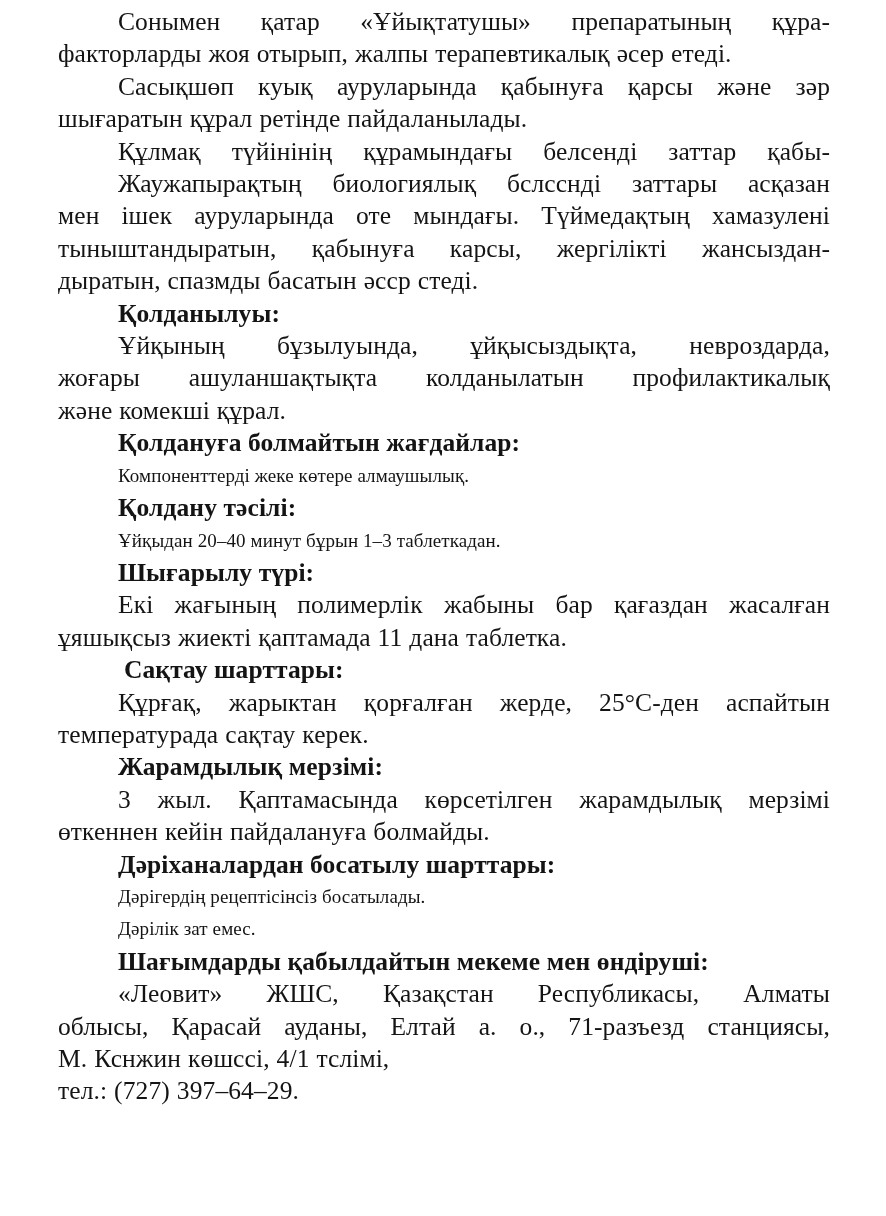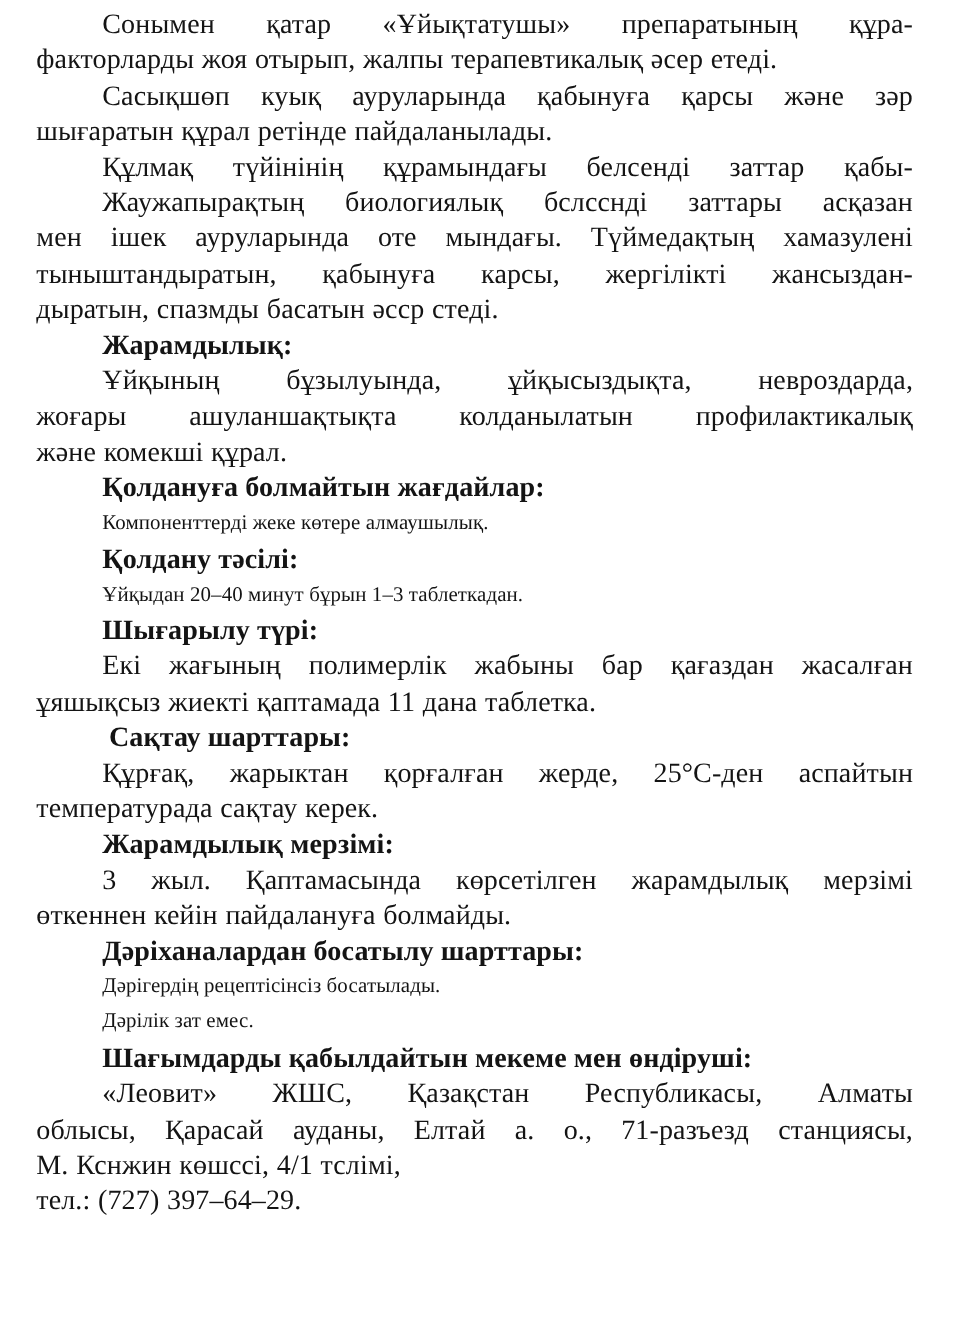--- a/index.html
+++ b/index.html
@@ -16,21 +16,21 @@
     color: #141414;
     -webkit-font-smoothing: none;
   }
 
   #page {
     position: relative;
     width: 886px;
     height: 1216px;
     background: #ffffff;
     box-sizing: border-box;
-    padding: 0 56px 0 33px;
+    padding: 0 56px 0 58px;
   }
 
   .doc-body {
     padding-top: 6px;
   }
 
   
   p.para {
     margin: 0;
     font-size: 25.5px;
@@ -105,21 +105,21 @@
       <span class="just-line first-line-of-para">Құлмақ түйінінің құрамындағы белсенді   заттар   қабы-</span>
     </p>
 
     <p class="para">
       <span class="just-line first-line-of-para">Жаужапырақтың  биологиялық бслсснді заттары асқазан</span>
       <span class="just-line">мен ішек ауруларында  оте мындағы. Түймедақтың хамазулені</span>
       <span class="just-line">тыныштандыратын, қабынуға карсы,  жергілікті жансыздан-</span>
       <span class="flush-line">дыратын, спазмды басатын әсср стеді.</span>
     </p>
 
-    <h2 class="heading">Жарамдылық:</h2>
+    <h2 class="heading">Қолданылуы:</h2>
 
     <p class="para">
       <span class="just-line first-line-of-para">Ұйқының   бұзылуында,   ұйқысыздықта,   невроздарда,</span>
       <span class="just-line">жоғары  ашуланшақтықта  колданылатын  профилактикалық</span>
       <span class="flush-line">және  комекші құрал.</span>
     </p>
 
     <h2 class="heading">Қолдануға болмайтын жағдайлар:</h2>
     <p class="plain">Компоненттерді жеке көтере алмаушылық.</p>
 

